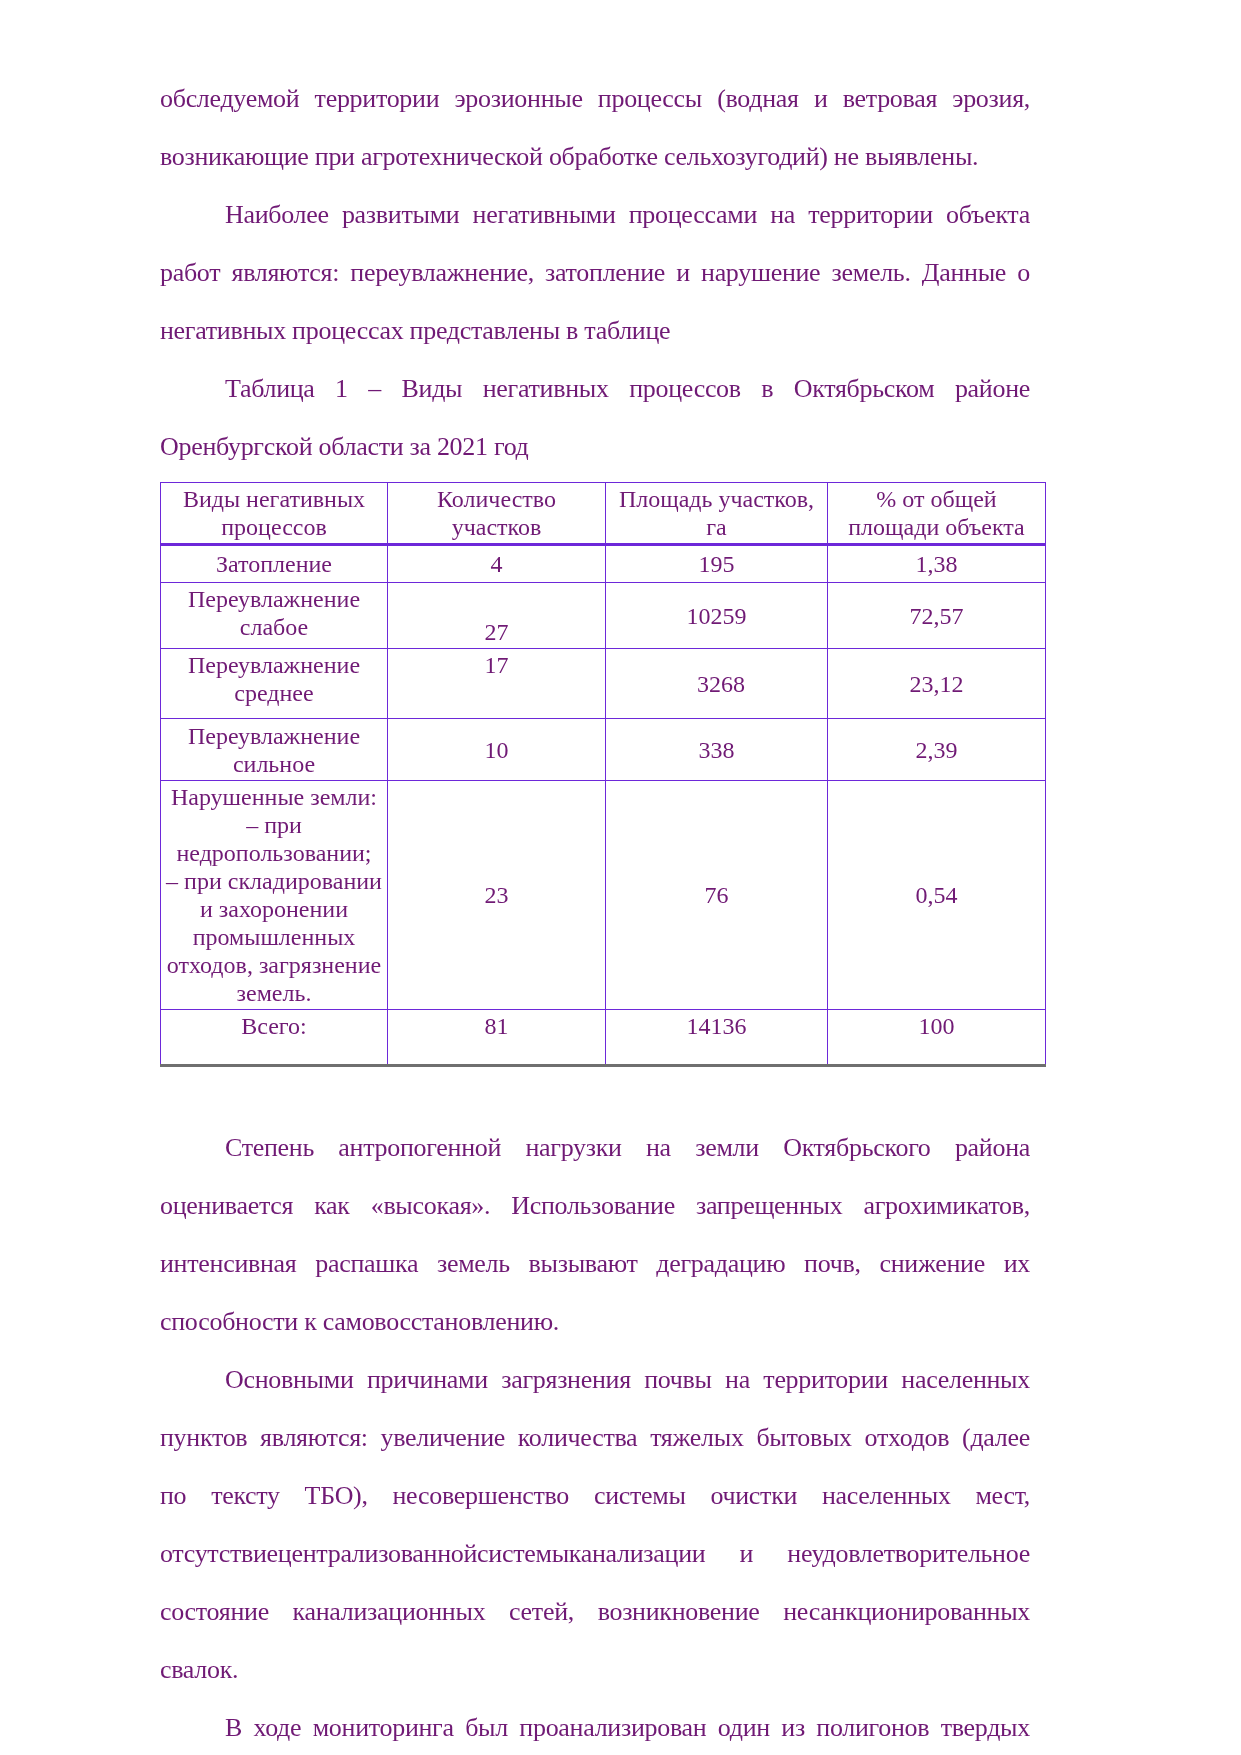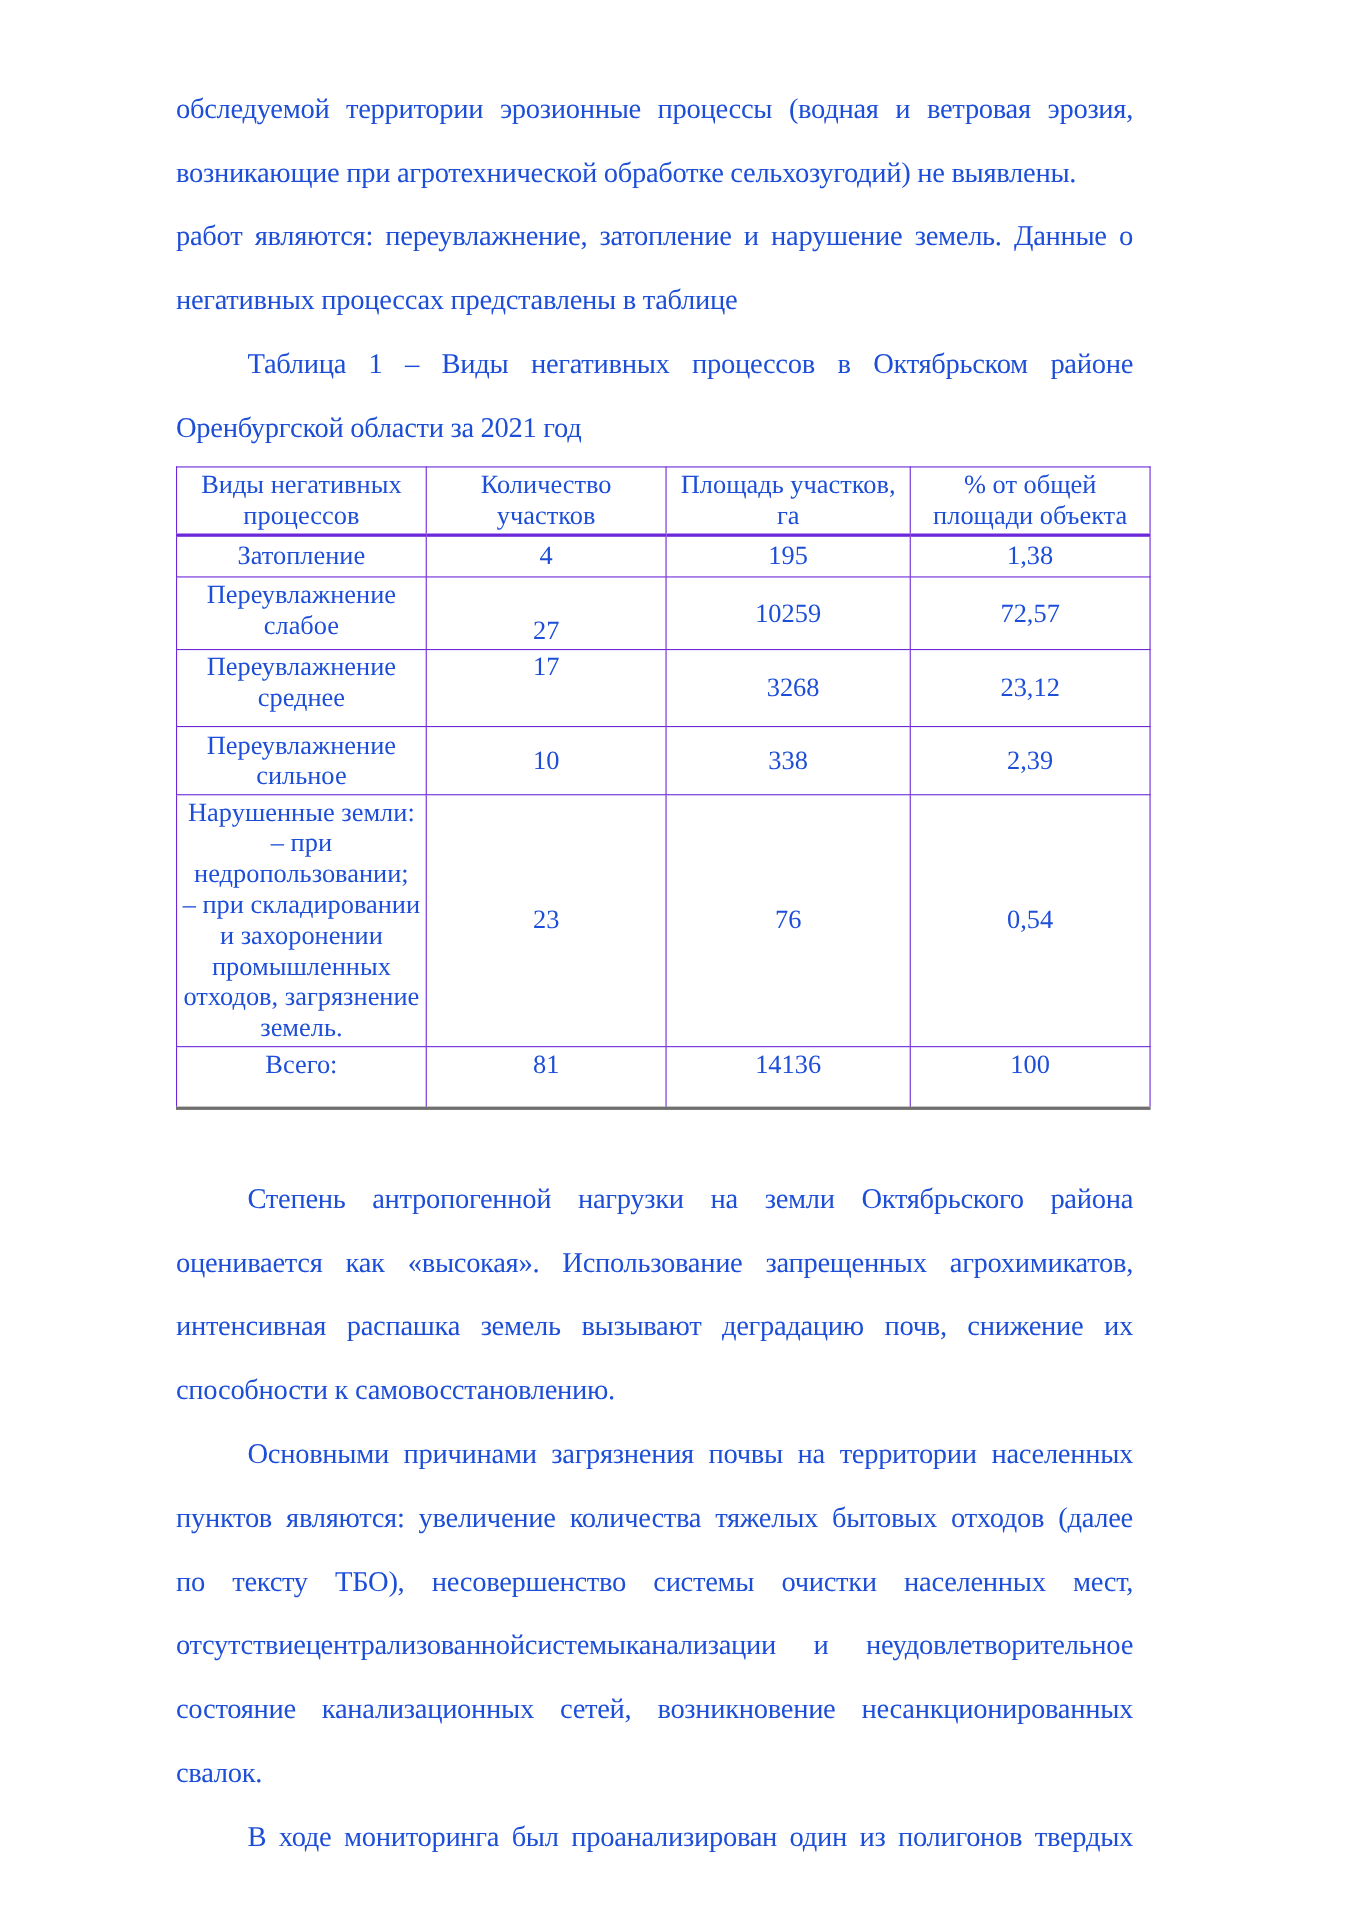--- a/index.html
+++ b/index.html
@@ -3,21 +3,21 @@
 <meta charset="utf-8">
 <style>
   html,body{margin:0;padding:0;background:#ffffff;}
   .page{
     position:relative;
     width:1241px;
     height:1755px;
     background:#ffffff;
     overflow:hidden;
     font-family:"Liberation Serif","DejaVu Serif",serif;
-    color:#1d4ed8;
+    color:#701a75;
   }
   .content{
     padding:70px 211px 0 160px; 
   }
   .paragraph{margin:0;}
   .line{
     font-size:26px;
     line-height:58px;
     letter-spacing:-0.3px;
     text-align:justify;
@@ -56,20 +56,21 @@
 <body>
 
 <div class="page">
   <div class="content">
     <div id="before-table">
         <div class="paragraph">
           <div class="line">обследуемой территории эрозионные процессы (водная и ветровая эрозия,</div>
           <div class="line lastline">возникающие при агротехнической обработке сельхозугодий) не выявлены.</div>
         </div>
         <div class="paragraph">
+          <div class="line indent">Наиболее развитыми негативными процессами на территории объекта</div>
           <div class="line">работ являются: переувлажнение, затопление и нарушение земель. Данные о</div>
           <div class="line lastline">негативных процессах представлены в таблице</div>
         </div>
         <div class="paragraph caption-block">
           <div class="line indent">Таблица 1 – Виды негативных процессов в Октябрьском районе</div>
           <div class="line lastline">Оренбургской области за 2021 год</div>
         </div>
       </div>
     <table class="doc-table" id="doc-table">
       <colgroup>

